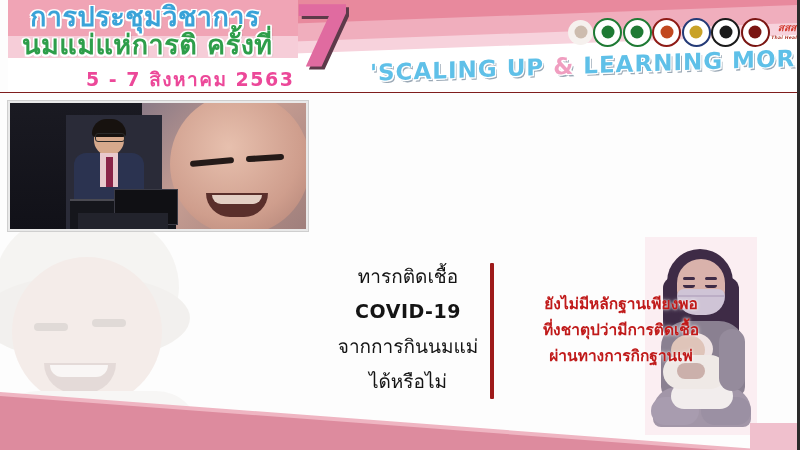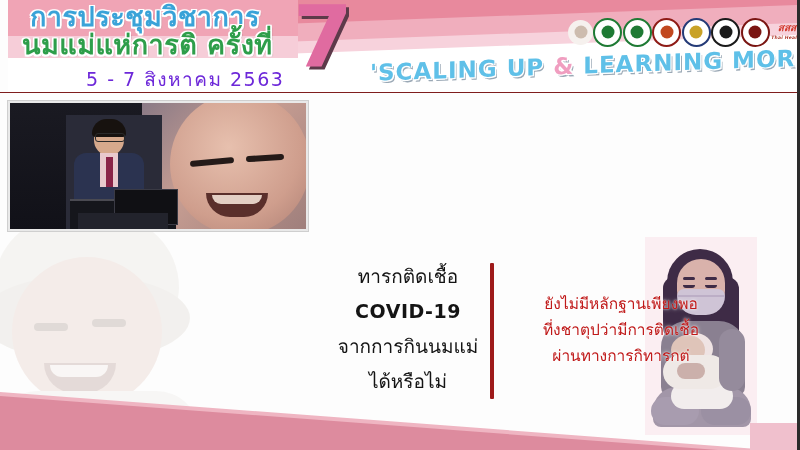--- a/index.html
+++ b/index.html
@@ -24,21 +24,21 @@
   .hdr-leftblock .lb-bot{position:absolute;left:0;top:58px;width:290px;height:34px;background:#ffffff;}
 
   .th-title1{position:absolute;left:22px;top:2px;font-size:27px;font-weight:bold;color:#3aa3d8;
              letter-spacing:0.5px;line-height:30px;white-space:nowrap;
              text-shadow:-1.5px -1.5px 0 #fff,1.5px -1.5px 0 #fff,-1.5px 1.5px 0 #fff,1.5px 1.5px 0 #fff,
                           0 -1.5px 0 #fff,0 1.5px 0 #fff,-1.5px 0 0 #fff,1.5px 0 0 #fff, 2px 2px 1px rgba(0,0,0,.18);}
   .th-title2{position:absolute;left:14px;top:30px;font-size:27px;font-weight:bold;color:#2e9e4a;
              letter-spacing:0.5px;line-height:30px;white-space:nowrap;
              text-shadow:-1.5px -1.5px 0 #fff,1.5px -1.5px 0 #fff,-1.5px 1.5px 0 #fff,1.5px 1.5px 0 #fff,
                           0 -1.5px 0 #fff,0 1.5px 0 #fff,-1.5px 0 0 #fff,1.5px 0 0 #fff, 2px 2px 1px rgba(0,0,0,.18);}
-  .th-date{position:absolute;left:78px;top:64px;font-size:19px;font-weight:normal;color:#6d28d9;
+  .th-date{position:absolute;left:78px;top:64px;font-size:19px;font-weight:bold;color:#ec4899;
            letter-spacing:1.5px;white-space:nowrap;}
 
   .big-seven{position:absolute;left:285px;top:-6px;font-size:86px;font-weight:bold;color:#e06ba0;
              line-height:86px;font-family:"DejaVu Sans","Liberation Sans",sans-serif;
              text-shadow:3px 3px 0 #5d3a4a;}
 
   .logos{position:absolute;left:560px;top:17px;width:236px;height:30px;display:flex;
          align-items:center;justify-content:space-between;}
   .logo{width:25px;height:25px;border-radius:50%;position:relative;flex:0 0 auto;}
   .lg1{background:#f6f1ee;}
@@ -138,21 +138,21 @@
   .il-baby{position:absolute;left:26px;top:98px;width:34px;height:30px;border-radius:50%;background:#dfc4b9;}
   .il-babywrap{position:absolute;left:18px;top:118px;width:64px;height:34px;border-radius:20px;background:#efe9e6;}
   .il-hand{position:absolute;left:32px;top:126px;width:28px;height:16px;border-radius:10px;background:#cbb0ab;}
   .il-lap{position:absolute;left:8px;top:150px;width:98px;height:40px;border-radius:24px 24px 8px 8px;
           background:#a296a8;}
   .il-lapw{position:absolute;left:26px;top:146px;width:62px;height:26px;border-radius:18px;background:#f2eded;}
   .il-legL{position:absolute;left:6px;top:160px;width:48px;height:28px;border-radius:24px;background:#a89caf;}
   .il-legR{position:absolute;left:56px;top:160px;width:50px;height:28px;border-radius:24px;background:#9b90a3;}
 
   .red-text{position:absolute;left:502px;top:198px;width:238px;text-align:center;
-            font-size:15.5px;color:#c01a1a;line-height:26px;font-weight:400;
+            font-size:15.5px;color:#c01a1a;line-height:26px;font-weight:700;
             font-family:"DejaVu Sans","Liberation Sans",sans-serif;
             text-shadow:0 0 2px rgba(255,255,255,.85),0 0 4px rgba(255,255,255,.7);}
 
   
   .ribbon{position:absolute;left:-40px;top:300px;width:900px;height:170px;background:#dd8b9e;
           transform-origin:0 0;transform:rotate(4.3deg);}
   .ribbon-light{position:absolute;left:750px;top:330px;width:60px;height:40px;background:#f0c0cd;}
   .ribbon-edge{position:absolute;left:-40px;top:296px;width:900px;height:6px;background:#efb5c2;
                transform-origin:0 0;transform:rotate(4.3deg);}
 </style>
@@ -274,21 +274,21 @@
       <div class="il-breast"></div>
       <div class="il-baby"></div>
       <div class="il-babywrap"></div>
       <div class="il-hand"></div>
       <div class="il-armR"></div>
     </div>
 
     <div class="red-text">
       <div>ยังไม่มีหลักฐานเพียงพอ</div>
       <div>ที่งชาตุปว่ามีการติดเชื้อ</div>
-      <div>ผ่านทางการกิทารกต่</div>
+      <div>ผ่านทางการกิกฐานเพ่</div>
     </div>
 
     <div class="ribbon-edge"></div>
     <div class="ribbon"></div>
     <div class="ribbon-light"></div>
   </div>
 
 </div>
 
 </body></html>

